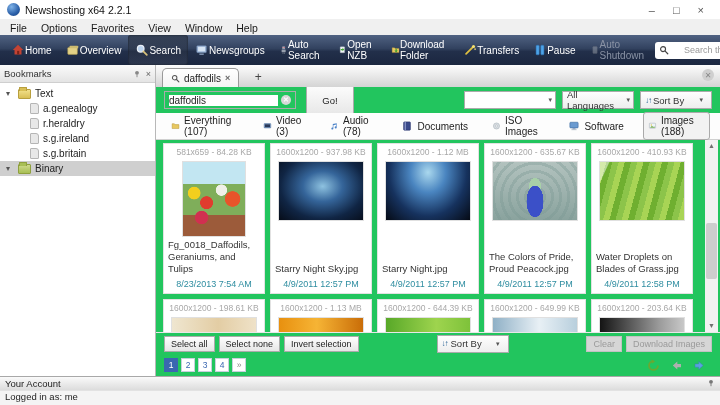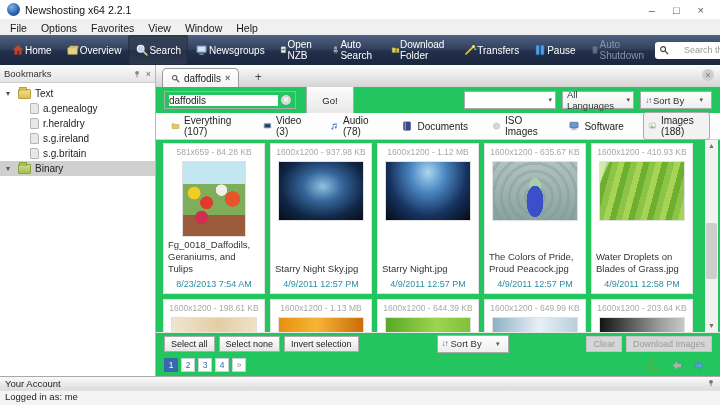--- a/index.html
+++ b/index.html
@@ -189,35 +189,35 @@
   <div class="tbtn">
     <svg viewBox="0 0 16 16">
         <rect x="2" y="3" width="11" height="8" rx="1" fill="#9db4d4" stroke="#5f7aa0" stroke-width=".7"></rect>
         <rect x="3.5" y="4.5" width="8" height="5" fill="#d6e4f4"></rect>
         <rect x="5" y="12" width="5" height="1.6" fill="#8296b4"></rect>
       </svg>
     <span>Newsgroups</span>
   </div>
   <div class="tbtn">
     <svg viewBox="0 0 16 16">
-        <rect x="4" y="2" width="8" height="11" rx="1" fill="#f2f5f8" stroke="#9aa4b0" stroke-width=".7"></rect>
-        <path d="M5 6 L9 6 L9 3.5 L13 7.5 L9 11.5 L9 9 L5 9 Z" fill="#44a832" transform="scale(.8) translate(1.2,1.5)"></path>
-      </svg>
-    <span>Open NZB</span>
-  </div>
-  <div class="tbtn">
-    <svg viewBox="0 0 16 16">
         <rect x="5.5" y="2" width="5" height="4" rx="1" fill="#b8bec8"></rect>
         <rect x="4.5" y="7" width="7" height="5" rx="1" fill="#98a0ae"></rect>
         <circle cx="6.8" cy="3.8" r=".8" fill="#c23"></circle>
         <circle cx="9.2" cy="3.8" r=".8" fill="#c23"></circle>
         <rect x="6" y="12.5" width="1.6" height="2" fill="#7a828e"></rect>
         <rect x="8.4" y="12.5" width="1.6" height="2" fill="#7a828e"></rect>
       </svg>
     <span>Auto Search</span>
+  </div>
+  <div class="tbtn">
+    <svg viewBox="0 0 16 16">
+        <rect x="4" y="2" width="8" height="11" rx="1" fill="#f2f5f8" stroke="#9aa4b0" stroke-width=".7"></rect>
+        <path d="M5 6 L9 6 L9 3.5 L13 7.5 L9 11.5 L9 9 L5 9 Z" fill="#44a832" transform="scale(.8) translate(1.2,1.5)"></path>
+      </svg>
+    <span>Open NZB</span>
   </div>
   <div class="tbtn">
     <svg viewBox="0 0 16 16">
         <path d="M2 4 h4 l1.5 1.5 H14 v7 H2 Z" fill="#e8c860" stroke="#b09030" stroke-width=".6"></path>
         <path d="M8 6 v3 h-2 l3 3.5 3-3.5 h-2 v-3 Z" fill="#3ba02c"></path>
       </svg>
     <span>Download Folder</span>
   </div>
   <div class="tbtn">
     <svg viewBox="0 0 16 16">

